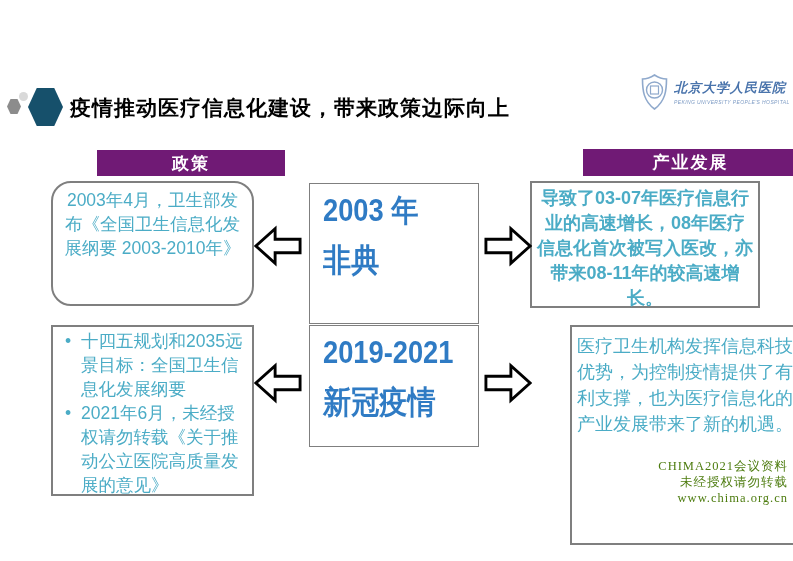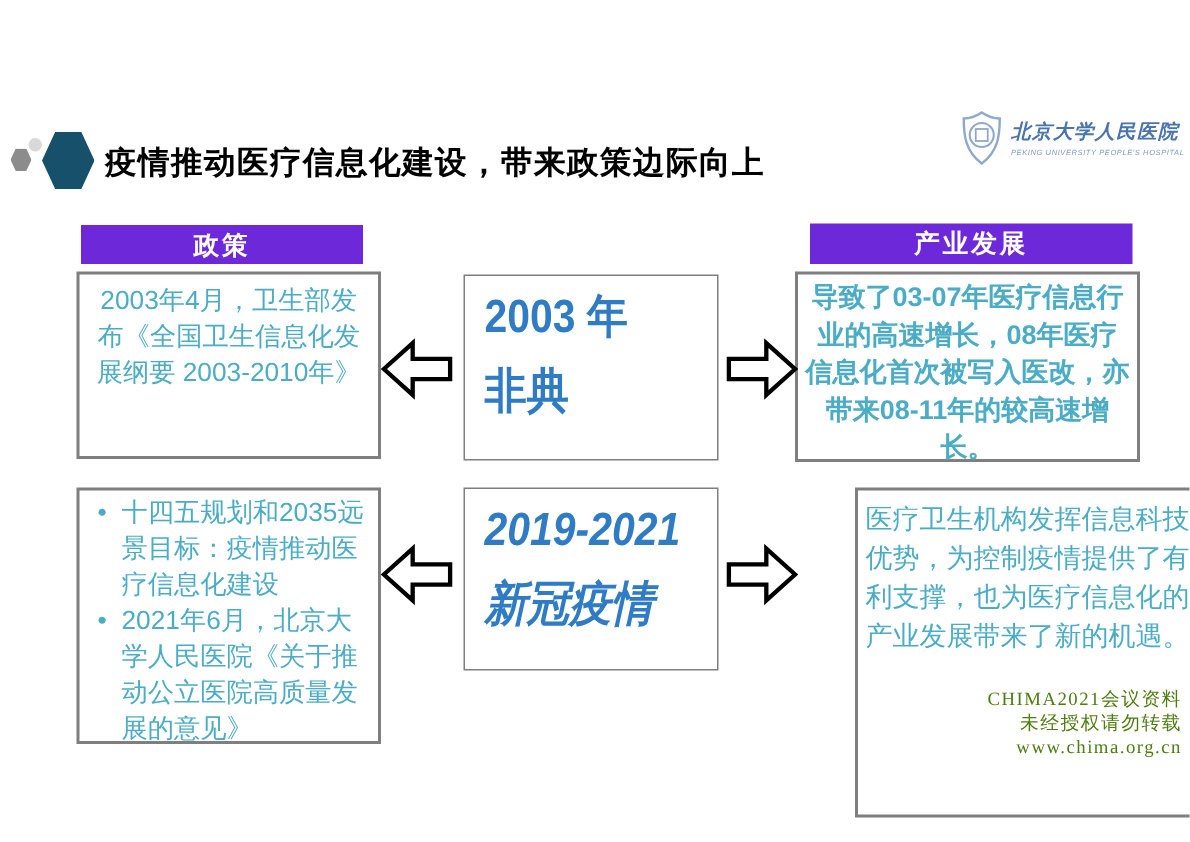--- a/index.html
+++ b/index.html
@@ -39,42 +39,42 @@
   .logo-cn {
     font-family: "Liberation Serif", "DejaVu Serif", serif;
     font-weight: bold; font-size: 13px; color: #4a74ac; letter-spacing: 1px; white-space: nowrap;
   }
   .logo-en {
     font-size: 5px; color: #7d9bc4; letter-spacing: 0.4px; margin-top: 2px; white-space: nowrap;
   }
 
   
   .col-header {
-    position: absolute; background: #6d28d9; color: #ffffff;
+    position: absolute; background: #701a75; color: #ffffff;
     font-size: 17px; font-weight: bold; text-align: center;
-    display: flex; align-items: center; justify-content: center; letter-spacing: 2px;
+    display: flex; align-items: center; justify-content: center; letter-spacing: 2px; margin-left: 43px;
   }
   .hdr-policy  { left: 54px;  top: 150px; width: 188px; height: 26px; }
   .hdr-industry{ left: 540px; top: 149px; width: 215px; height: 27px; }
 
   
   .box {
     position: absolute; background: #ffffff; border: 2px solid #7f7f7f;
     box-sizing: border-box; color: #4bacc6;
   }
   .box-policy-top { left: 51px; top: 181px; width: 203px; height: 125px;
-    font-size: 17.5px; line-height: 24px; text-align: center; padding: 5px 6px; }
+    font-size: 17.5px; line-height: 24px; text-align: center; padding: 5px 6px; border-radius: 20px; }
   .box-policy-bottom { left: 51px; top: 325px; width: 203px; height: 171px;
     font-size: 17.5px; line-height: 24px; padding: 2px 4px 2px 2px; }
   .bullet-item { display: flex; }
   .bullet-dot { flex: 0 0 26px; text-align: center; color: #4bacc6; }
   .bullet-text { flex: 1; }
 
-  .box-event-top { left: 309px; top: 183px; width: 170px; height: 124px; border-width: 1.5px; }
-  .box-event-bottom { left: 309px; top: 325px; width: 170px; height: 122px; border-width: 1.5px; font-style: italic; }
+  .box-event-top { left: 309px; top: 183px; width: 170px; height: 141px; border-width: 1.5px; }
+  .box-event-bottom { left: 309px; top: 325px; width: 170px; height: 122px; border-width: 1.5px; }
   .event-text {
     position: absolute; left: 13px; top: 4px; color: #2f7bc4; font-weight: bold;
     transform: scaleX(0.88); transform-origin: left top; white-space: nowrap;
   }
   .event-line1 { font-size: 31px; line-height: 46px; display: block; }
   .event-line2 { font-size: 32px; line-height: 52px; display: block; }
 
   .box-industry-top { left: 530px; top: 181px; width: 230px; height: 127px;
     font-size: 18px; line-height: 25px; text-align: center; padding: 3px 4px; font-weight: bold; }
   .box-industry-bottom { left: 530px; top: 325px; width: 230px; height: 220px;
@@ -120,25 +120,25 @@
 
   <div class="col-header hdr-policy">政策</div>
   <div class="col-header hdr-industry">产业发展</div>
 
   <div class="box box-policy-top">
     <span>2003年4月，卫生部发布《全国卫生信息化发展纲要 2003-2010年》</span>
   </div>
   <div class="box box-policy-bottom">
     <div class="bullet-item">
       <span class="bullet-dot">•</span>
-      <span class="bullet-text">十四五规划和2035远景目标：疫情推动医疗信息化建设</span>
+      <span class="bullet-text">十四五规划和2035远景目标：全国卫生信息化发展纲要</span>
     </div>
     <div class="bullet-item">
       <span class="bullet-dot">•</span>
-      <span class="bullet-text">2021年6月，北京大学人民医院《关于推动公立医院高质量发展的意见》</span>
+      <span class="bullet-text">2021年6月，未经授权请勿转载《关于推动公立医院高质量发展的意见》</span>
     </div>
   </div>
 
   <div class="box box-event-top">
     <span class="event-text">
       <span class="event-line1">2003 年</span>
       <span class="event-line2">非典</span>
     </span>
   </div>
   <div class="box box-event-bottom">

